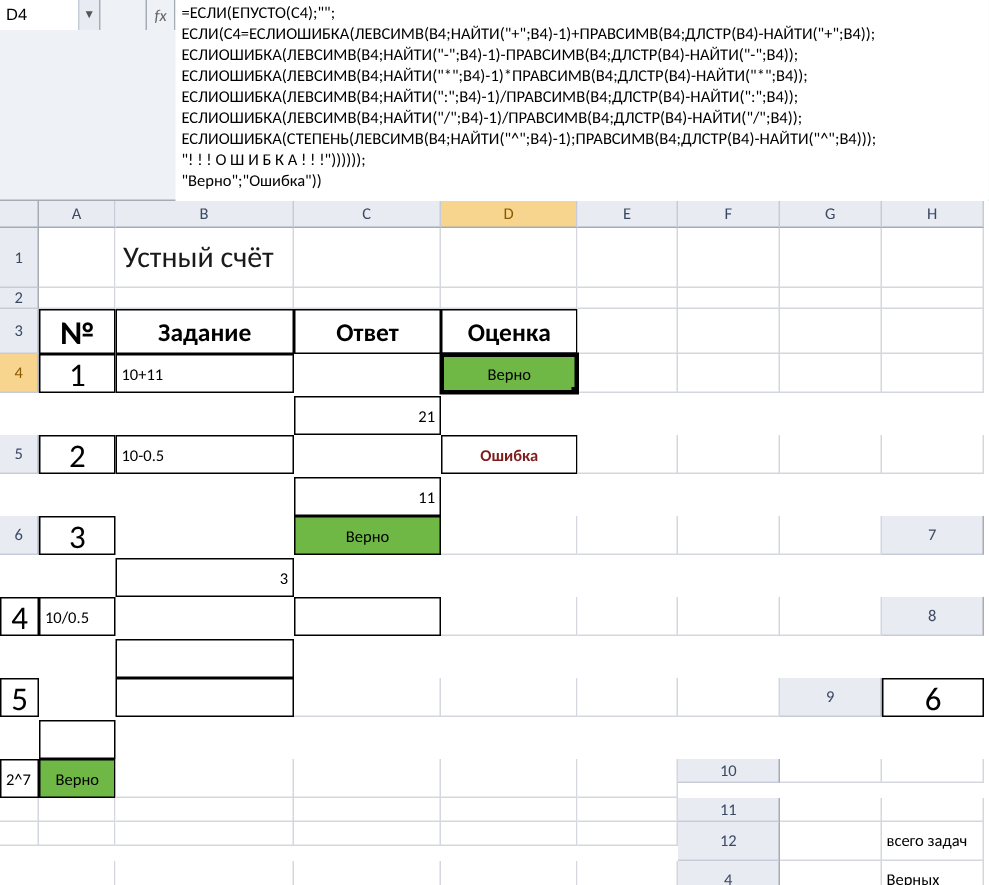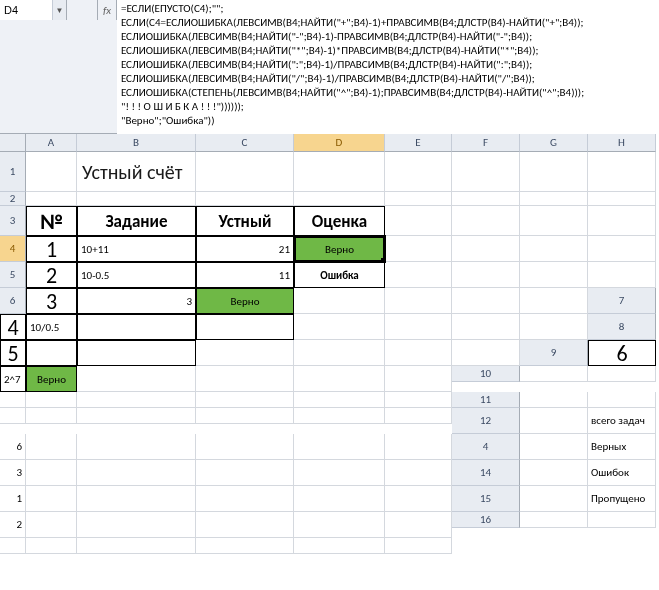--- a/index.html
+++ b/index.html
@@ -117,34 +117,34 @@
       display: flex;
       align-items: center;
       font-size: 14px;
       overflow: hidden;
       position: relative;
       background: #fff;
     }
     .cell.bordered {
       border: 1px solid #000;
     }
-    .cell.num { justify-content: flex-end; }
+    .cell.num { justify-content: flex-end; margin-top: 28px; }
     .cell.center { justify-content: center; }
     .title-text {
       position: absolute;
       left: 5px;
       white-space: nowrap;
       font-size: 20px;
       color: #1a1a1a;
     }
     .bold { font-weight: bold; }
     .big { font-size: 22px; }
     .med { font-size: 11px; }
     .correct { background: #6fb846; color: #000; }
-    .error { color: #000000; font-weight: bold; }
+    .error { color: #7f1d1d; font-weight: bold; }
     .sel-cell {
       outline: 3px solid #000;
       outline-offset: -2px;
       z-index: 2;
     }
     .sel-handle {
       position: absolute;
       right: -3px;
       bottom: -3px;
       width: 6px;
@@ -204,21 +204,21 @@
   <div class="cell" style="height:14px"></div>
   <div class="cell" style="height:14px"></div>
   <div class="cell" style="height:14px"></div>
   <div class="cell" style="height:14px"></div>
   <div class="cell" style="height:14px"></div>
   <div class="cell" style="height:14px"></div>
 
   <div class="row-head" style="height:30px;line-height:30px">3</div>
   <div class="cell bordered center bold big" style="height:30px">№</div>
   <div class="cell bordered center bold" style="height:30px;font-size:17px">Задание</div>
-  <div class="cell bordered center bold" style="height:30px;font-size:17px">Устный</div>
+  <div class="cell bordered center bold" style="height:30px;font-size:17px">Ответ</div>
   <div class="cell bordered center bold" style="height:30px;font-size:17px">Оценка</div>
   <div class="cell" style="height:30px"></div>
   <div class="cell" style="height:30px"></div>
   <div class="cell" style="height:30px"></div>
   <div class="cell" style="height:30px"></div>
 
   <div class="row-head sel" style="height:26px;line-height:26px">4</div>
   <div class="cell bordered center big">1</div>
   <div class="cell bordered med">10+11</div>
   <div class="cell bordered num med">21</div>

